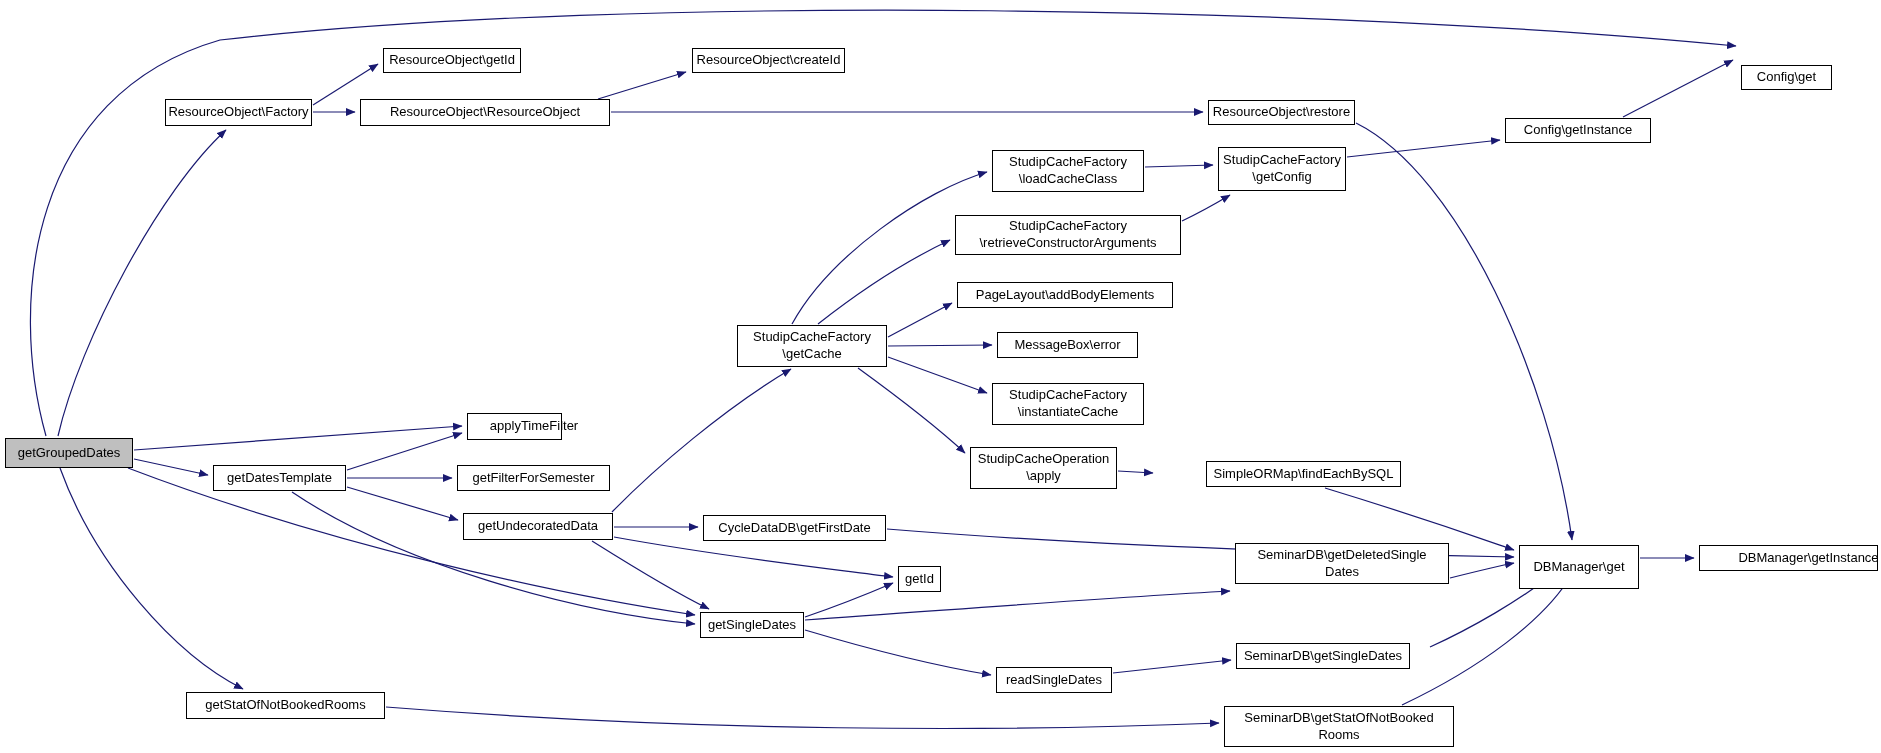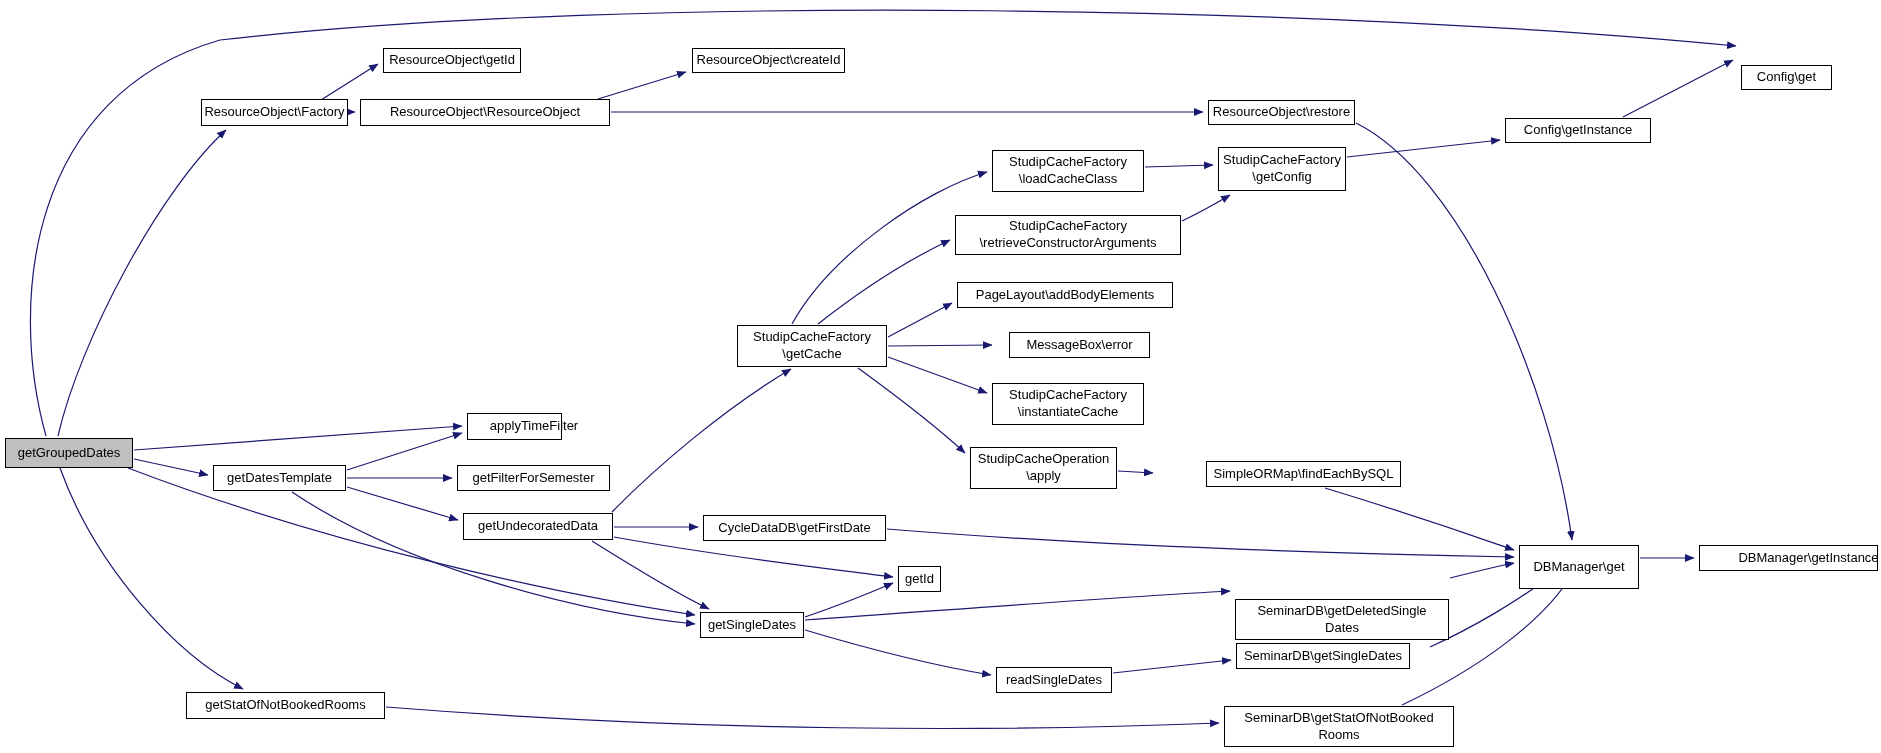--- a/index.html
+++ b/index.html
@@ -78,21 +78,21 @@
         <path d="M 1402,705 C 1480,668 1545,620 1572,574" class="edge" stroke="#191970" marker-end="url(#arrow)"></path>
         <path d="M 386,707 C 700,732 1000,732 1219,723" class="edge" stroke="#191970" marker-end="url(#arrow)"></path>
         <path d="M 1640,558 L 1694,558" class="edge" stroke="#191970" marker-end="url(#arrow)"></path>
         <path d="M 887,529 C 1120,548 1360,554 1514,557" class="edge" stroke="#191970" marker-end="url(#arrow)"></path>
       </g>
   </svg>
   <div id="nodes">
       <div class="node highlight" style="left: 5px; top: 438px; width: 128px; height: 30px;">
         <span>getGroupedDates</span>
       </div>
-      <div class="node" style="left: 165px; top: 99px; width: 147px; height: 27px; margin-left: 36px;">
+      <div class="node" style="left: 165px; top: 99px; width: 147px; height: 27px;">
         <span>ResourceObject\Factory</span>
       </div>
       <div class="node" style="left: 383px; top: 48px; width: 138px; height: 25px;">
         <span>ResourceObject\getId</span>
       </div>
       <div class="node" style="left: 360px; top: 99px; width: 250px; height: 27px;">
         <span>ResourceObject\ResourceObject</span>
       </div>
       <div class="node" style="left: 692px; top: 48px; width: 153px; height: 25px;">
         <span>ResourceObject\createId</span>
@@ -114,21 +114,21 @@
         <span>StudipCacheFactory</span>
         <span>\getConfig</span>
       </div>
       <div class="node" style="left: 955px; top: 215px; width: 226px; height: 40px;">
         <span>StudipCacheFactory</span>
         <span>\retrieveConstructorArguments</span>
       </div>
       <div class="node" style="left: 957px; top: 282px; width: 216px; height: 26px;">
         <span>PageLayout\addBodyElements</span>
       </div>
-      <div class="node" style="left: 997px; top: 332px; width: 141px; height: 26px; margin-left: 12px;">
+      <div class="node" style="left: 997px; top: 332px; width: 141px; height: 26px;">
         <span>MessageBox\error</span>
       </div>
       <div class="node" style="left: 992px; top: 383px; width: 152px; height: 42px;">
         <span>StudipCacheFactory</span>
         <span>\instantiateCache</span>
       </div>
       <div class="node" style="left: 737px; top: 325px; width: 150px; height: 42px;">
         <span>StudipCacheFactory</span>
         <span>\getCache</span>
       </div>
@@ -156,21 +156,21 @@
       </div>
       <div class="node" style="left: 898px; top: 566px; width: 43px; height: 26px;">
         <span>getId</span>
       </div>
       <div class="node" style="left: 700px; top: 612px; width: 104px; height: 26px;">
         <span>getSingleDates</span>
       </div>
       <div class="node" style="left: 996px; top: 667px; width: 116px; height: 26px;">
         <span>readSingleDates</span>
       </div>
-      <div class="node" style="left: 1235px; top: 599px; width: 214px; height: 41px;">
+      <div class="node" style="left: 1235px; top: 543px; width: 214px; height: 41px;">
         <span>SeminarDB\getDeletedSingle</span>
         <span>Dates</span>
       </div>
       <div class="node" style="left: 1236px; top: 643px; width: 174px; height: 26px;">
         <span>SeminarDB\getSingleDates</span>
       </div>
       <div class="node" style="left: 1224px; top: 706px; width: 230px; height: 41px;">
         <span>SeminarDB\getStatOfNotBooked</span>
         <span>Rooms</span>
       </div>

